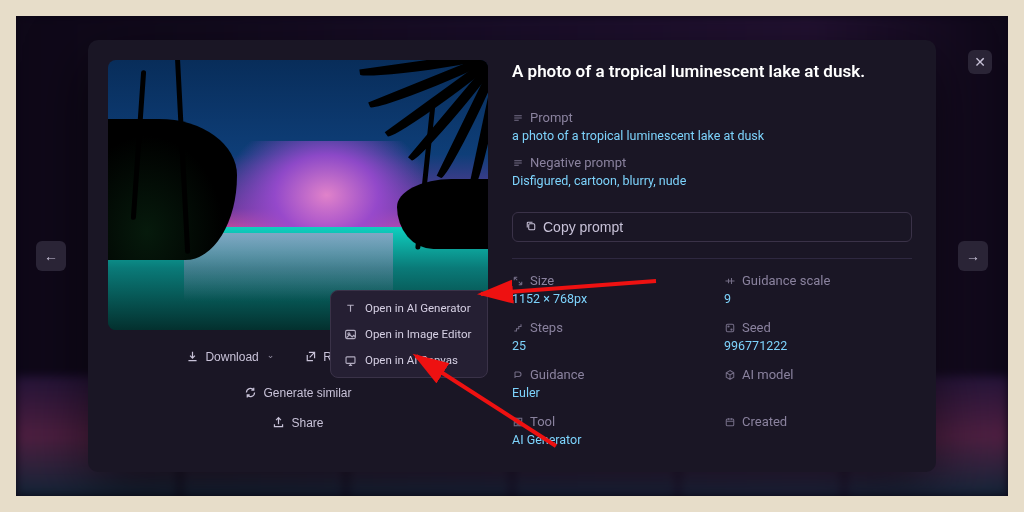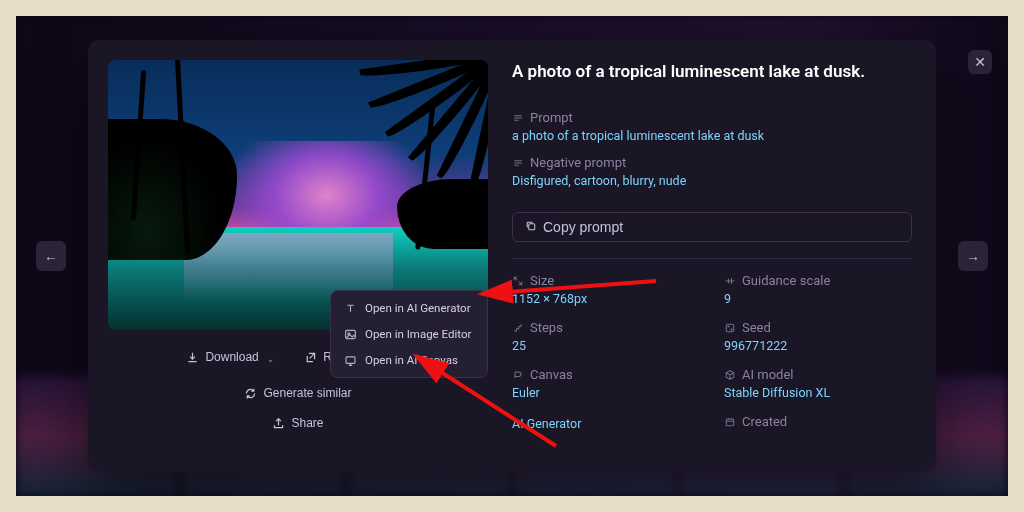--- a/index.html
+++ b/index.html
@@ -72,21 +72,21 @@
     background:#000; border-radius: 60% 0 0 40% / 40% 0 0 60%; }
   .fronds-tr { position:absolute; top:-10px; right:-10px; width:48%; height:36%; }
   .fronds-tr span { position:absolute; top:0; right:0; width:140px; height:10px; background:#000;
     border-radius: 0 0 100% 100% / 0 0 100% 100%; transform-origin: top right; }
   .trunk { position:absolute; width:5px; background:#000; border-radius:3px; }
 
   .action-row {
     display: flex; gap: 10px; justify-content: center; margin-top: 14px; flex-wrap: wrap;
   }
   .btn {
-    display: inline-flex; align-items: flex-end; gap: 6px;
+    display: inline-flex; align-items: flex-start; gap: 6px;
     background: transparent; border: none;
     color: #c8c2d8; font-size: 12px; padding: 6px 10px; border-radius: 6px;
     cursor: pointer;
   }
   .btn .ico { width: 13px; height: 13px; display:inline-flex; align-items:center; justify-content:center; }
   .chev { font-size: 9px; opacity: 0.7; margin-left: 2px; }
 
   
   .ctx-menu {
     position: absolute; left: 222px; top: 230px;
@@ -308,34 +308,42 @@
                   </svg></span>
                 <span>Seed</span>
               </div>
             <div class="field-value">996771222</div>
           </div>
           <div class="meta-cell">
             <div class="field-label">
                 <span class="ico"><svg viewBox="0 0 16 16" width="12" height="12" fill="none" stroke="currentColor" stroke-width="1.4">
                     <path d="M4 4v8M4 4h5a3 3 0 0 1 0 6H4"></path>
                   </svg></span>
-                <span>Canvas</span>
+                <span>Guidance</span>
               </div>
             <div class="field-value">Euler</div>
           </div>
           <div class="meta-cell">
             <div class="field-label">
                 <span class="ico"><svg viewBox="0 0 16 16" width="12" height="12" fill="none" stroke="currentColor" stroke-width="1.4">
                     <path d="M8 2l5 3v6l-5 3-5-3V5z M3 5l5 3 5-3M8 8v6"></path>
                   </svg></span>
                 <span>AI model</span>
               </div>
-            <div class="field-value">Stable Diffusion XL</div>
-          </div>
-          <div class="meta-cell">
+          </div>
+          <div class="meta-cell">
+            <div class="field-label">
+                <span class="ico"><svg viewBox="0 0 16 16" width="12" height="12" fill="none" stroke="currentColor" stroke-width="1.4">
+                    <rect x="3" y="3" width="4" height="4"></rect>
+                    <rect x="9" y="3" width="4" height="4"></rect>
+                    <rect x="3" y="9" width="4" height="4"></rect>
+                    <rect x="9" y="9" width="4" height="4"></rect>
+                  </svg></span>
+                <span>Tool</span>
+              </div>
             <div class="field-value">AI Generator</div>
           </div>
           <div class="meta-cell">
             <div class="field-label">
                 <span class="ico"><svg viewBox="0 0 16 16" width="12" height="12" fill="none" stroke="currentColor" stroke-width="1.4">
                     <rect x="3" y="4" width="10" height="9" rx="1.5"></rect>
                     <path d="M3 7h10M6 3v2M10 3v2"></path>
                   </svg></span>
                 <span>Created</span>
               </div>

